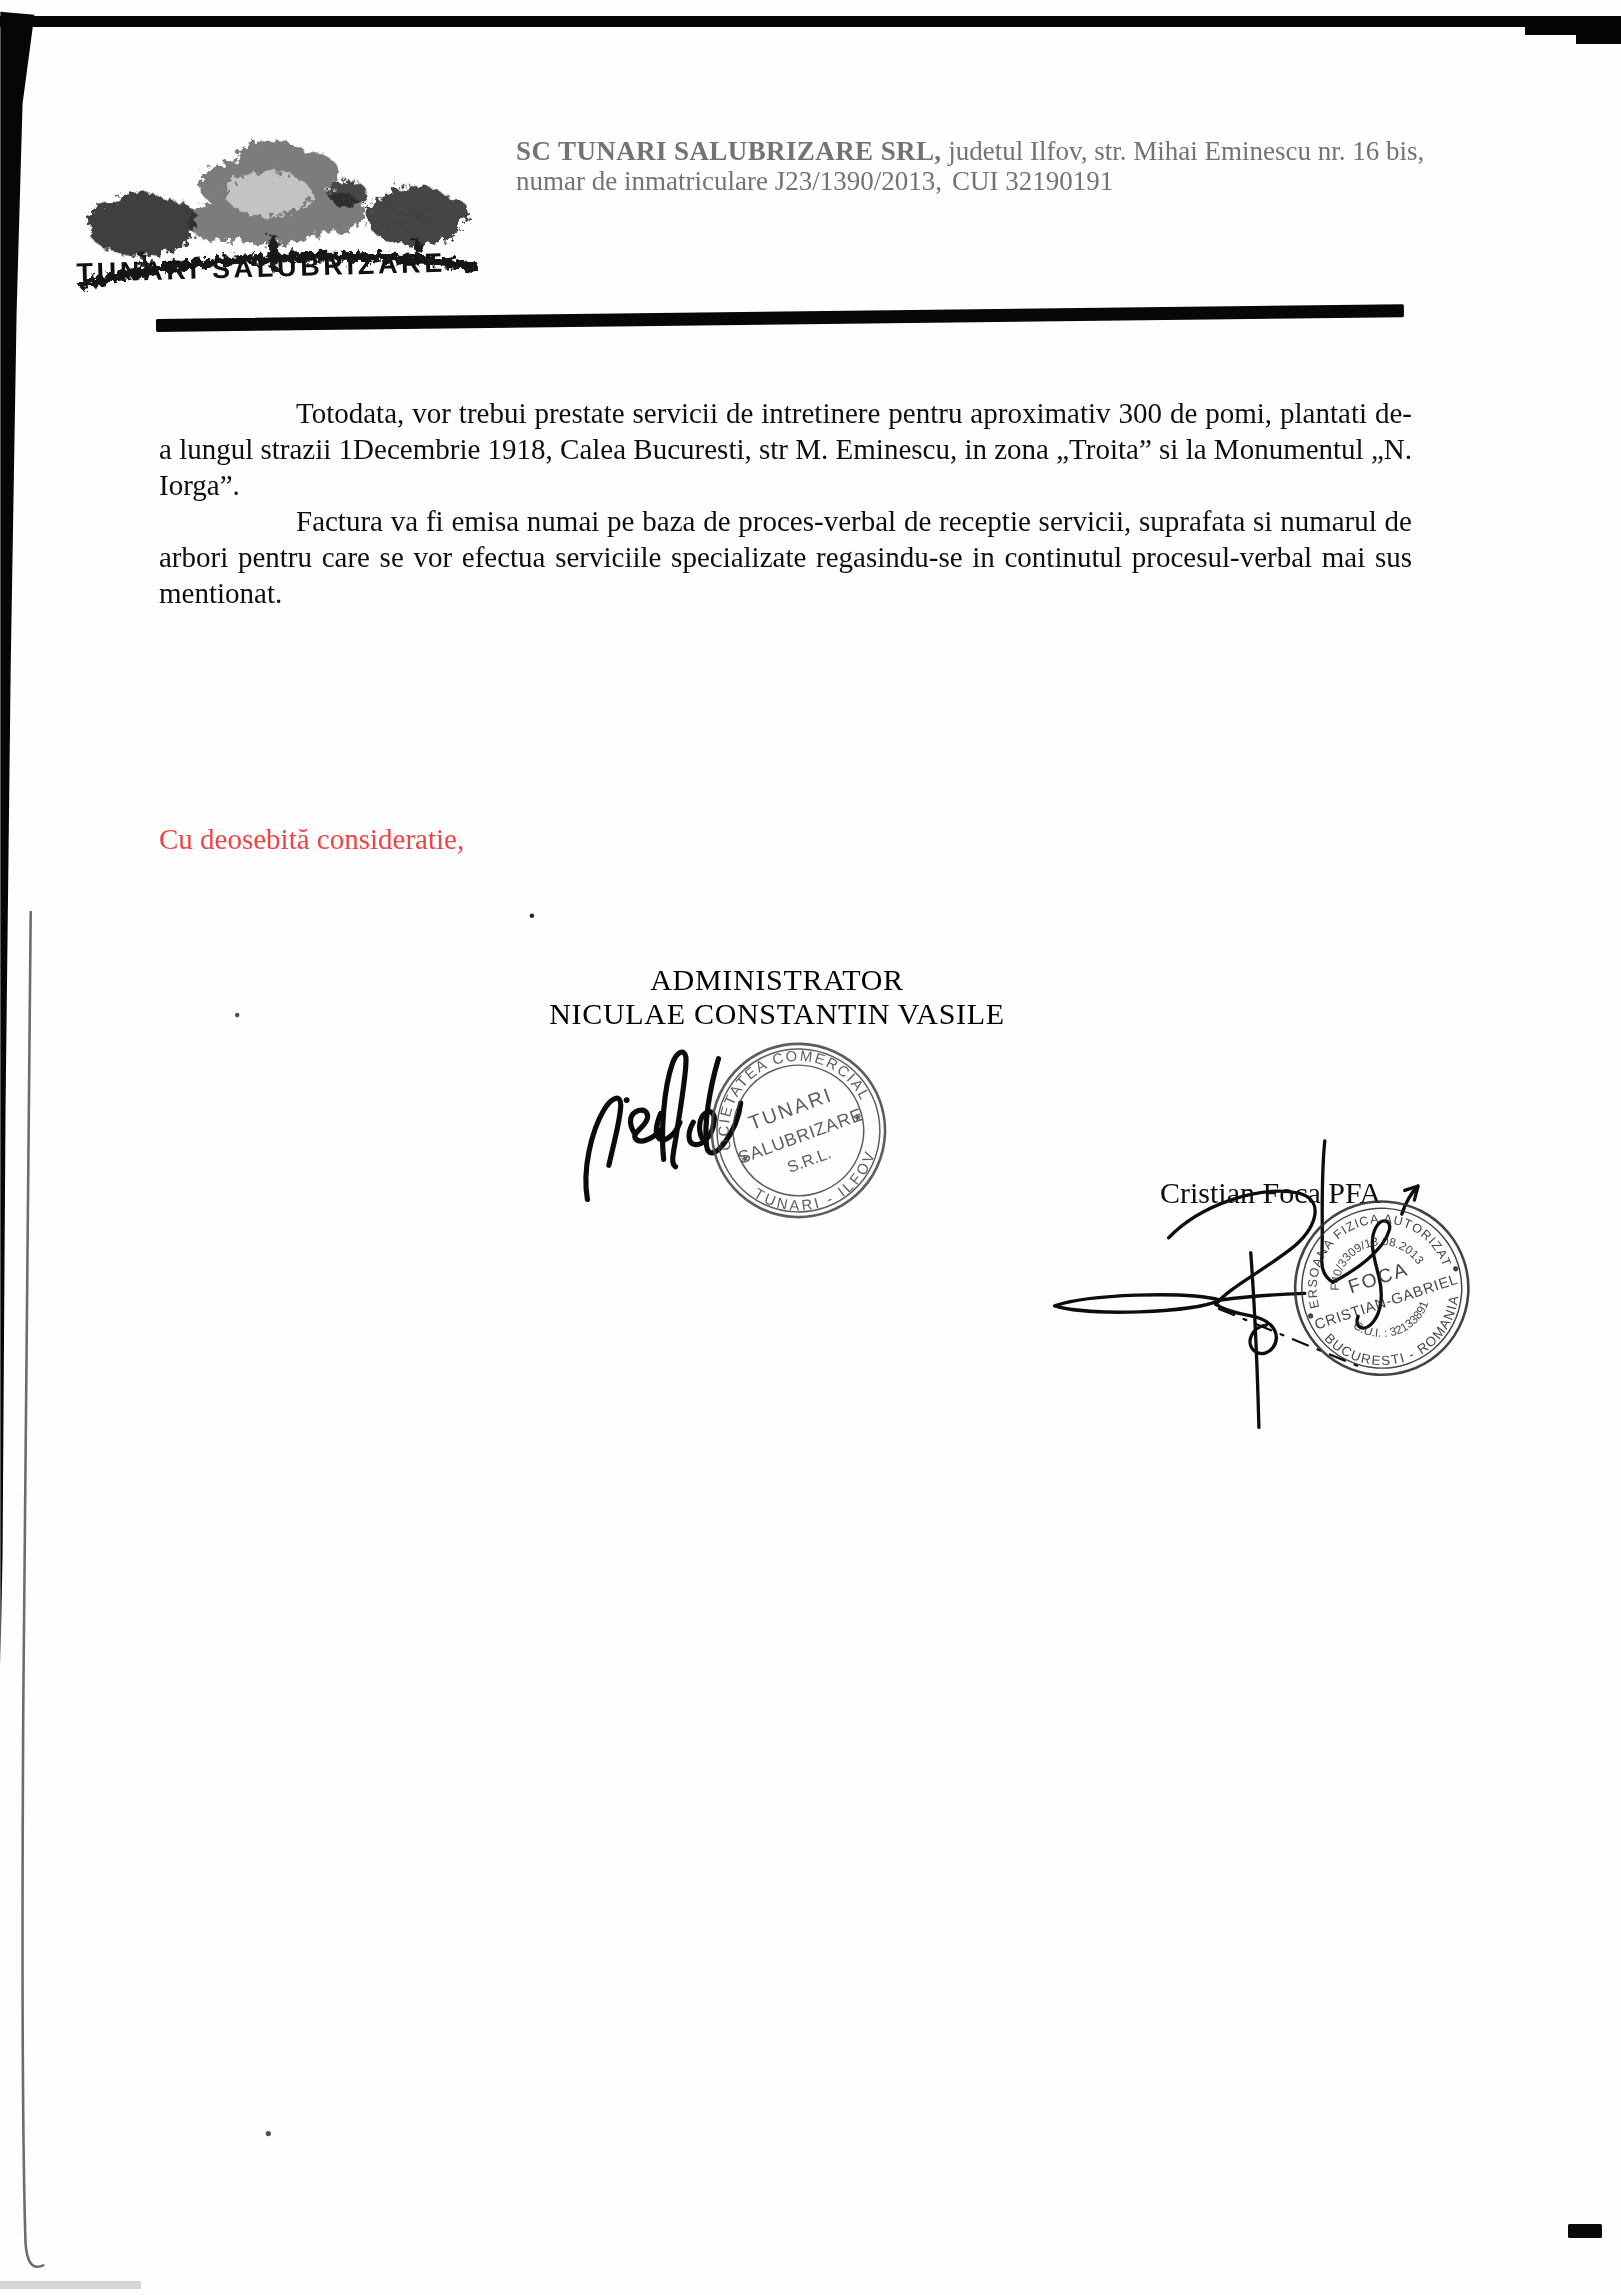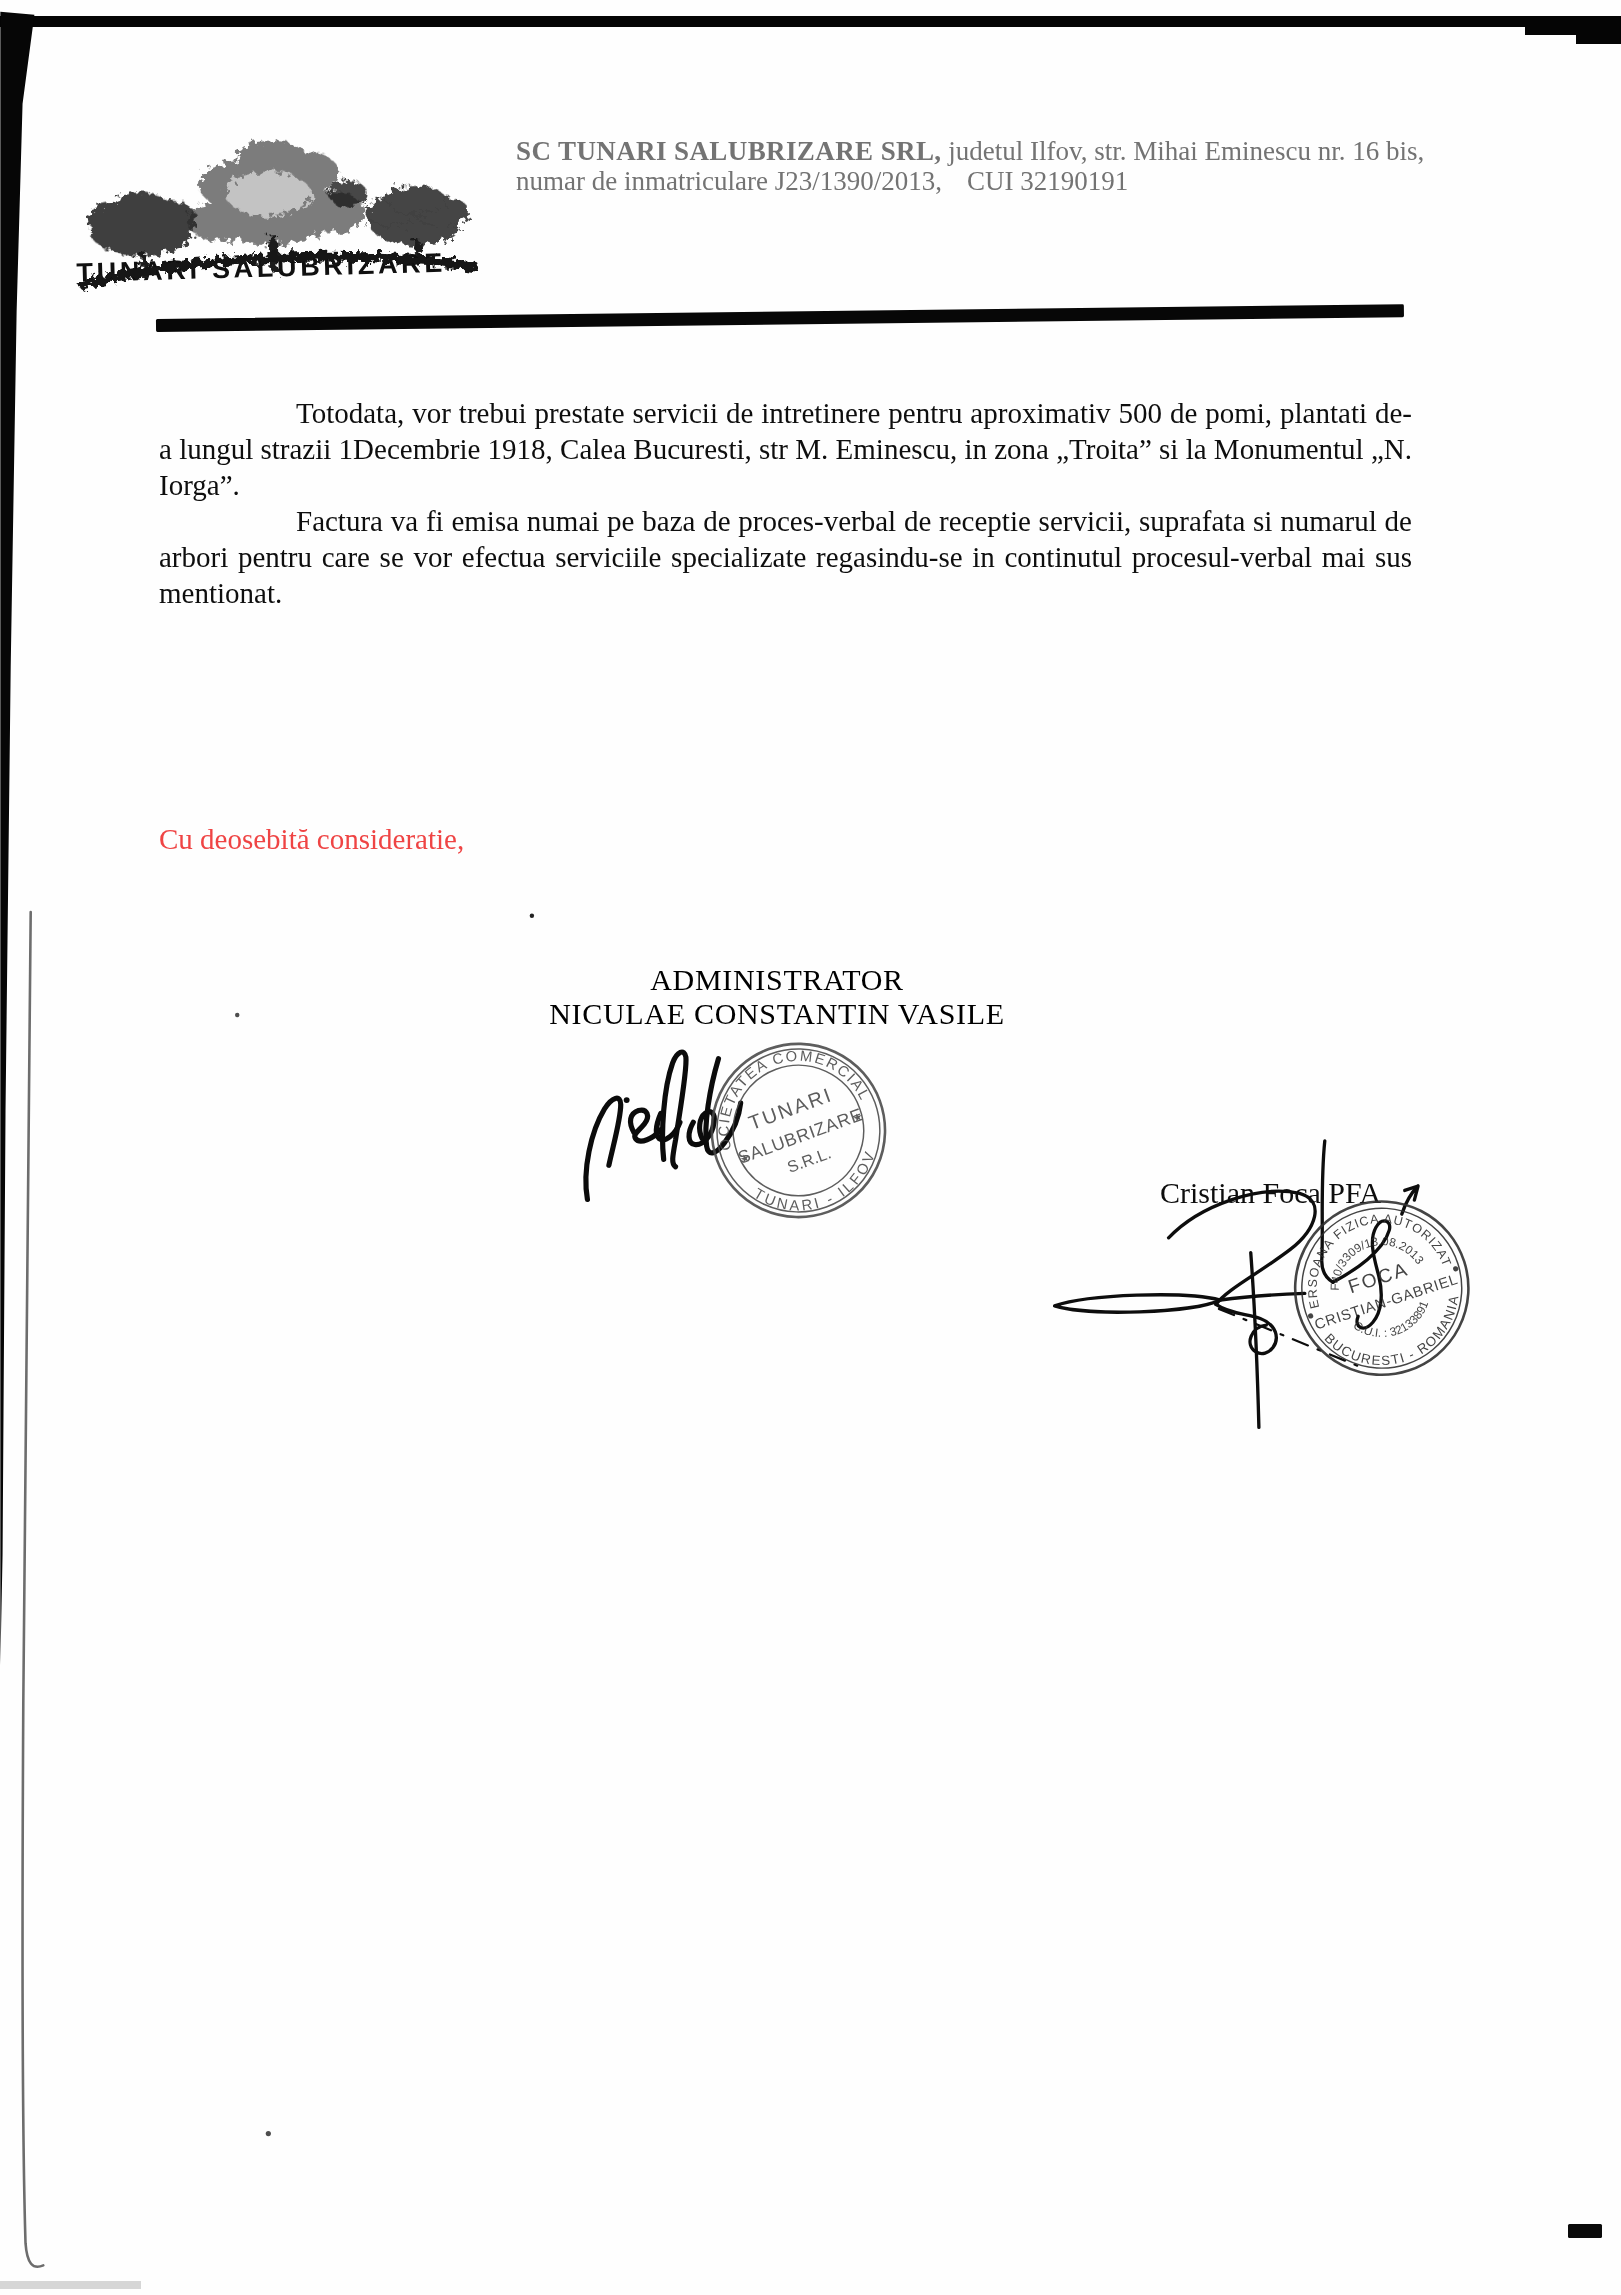--- a/index.html
+++ b/index.html
@@ -13,21 +13,21 @@
   .top-bar-right{position:absolute;left:1525px;top:16.3px;width:96px;height:19px;background:#050505;}
   .top-bar-right-end{position:absolute;left:1576px;top:16.3px;width:46px;height:28px;background:#050505;}
   .bottom-right-mark{position:absolute;left:1568px;top:2224px;width:34px;height:14px;background:#0a0a0a;border-radius:1.5px;}
   .bottom-left-smudge{position:absolute;left:0;top:2281px;width:141px;height:8.1px;background:#9a9a9a;opacity:.4;}
   
   .header-text{
     position:absolute;left:516px;top:136px;width:918px;
     font-size:27px;line-height:30px;color:#737373;
   }
   .header-text .co{font-weight:bold;letter-spacing:0.4px;}
-  .header-text .cui{margin-left:25px;text-align:right;}
+  .header-text .cui{margin-left:10px;text-align:right;}
   .logo-wordmark{
     position:absolute;left:77px;top:258px;width:415px;
     font-family:"Liberation Sans", sans-serif;font-weight:bold;
     font-size:27px;letter-spacing:3.7px;color:#101010;
     transform:rotate(-1.6deg);transform-origin:left bottom;white-space:nowrap;
   }
   .rule{
     position:absolute;left:156px;top:319px;width:1248px;height:12.6px;background:#070707;
     transform:rotate(-0.68deg);transform-origin:left center;border-radius:1.5px;
   }
@@ -60,21 +60,21 @@
 
   <div class="header-text">
     <div><span class="co">SC TUNARI SALUBRIZARE SRL,</span><span> judetul Ilfov, str. Mihai Eminescu nr. 16 bis,</span></div>
     <div><span>numar de inmatriculare J23/1390/2013,</span><span class="cui">CUI 32190191</span></div>
   </div>
 
   <div class="logo-wordmark">TUNARI SALUBRIZARE</div>
   <div class="rule"></div>
 
   <div class="body-text">
-    <p>Totodata, vor trebui prestate servicii de intretinere pentru aproximativ 500 de pomi, plantati de-a lungul strazii 1Decembrie 1918, Calea Bucuresti, str M. Eminescu, in zona „Troita” si la Monumentul „N. Iorga”.</p>
+    <p>Totodata, vor trebui prestate servicii de intretinere pentru aproximativ 300 de pomi, plantati de-a lungul strazii 1Decembrie 1918, Calea Bucuresti, str M. Eminescu, in zona „Troita” si la Monumentul „N. Iorga”.</p>
     <p>Factura va fi emisa numai pe baza de proces-verbal de receptie servicii, suprafata si numarul de arbori pentru care se vor efectua serviciile specializate regasindu-se in continutul procesul-verbal mai sus mentionat.</p>
   </div>
 
   <div class="salutation">Cu deosebită consideratie,</div>
 
   <div class="admin-block">
     <div>ADMINISTRATOR</div>
     <div>NICULAE CONSTANTIN VASILE</div>
   </div>
 

